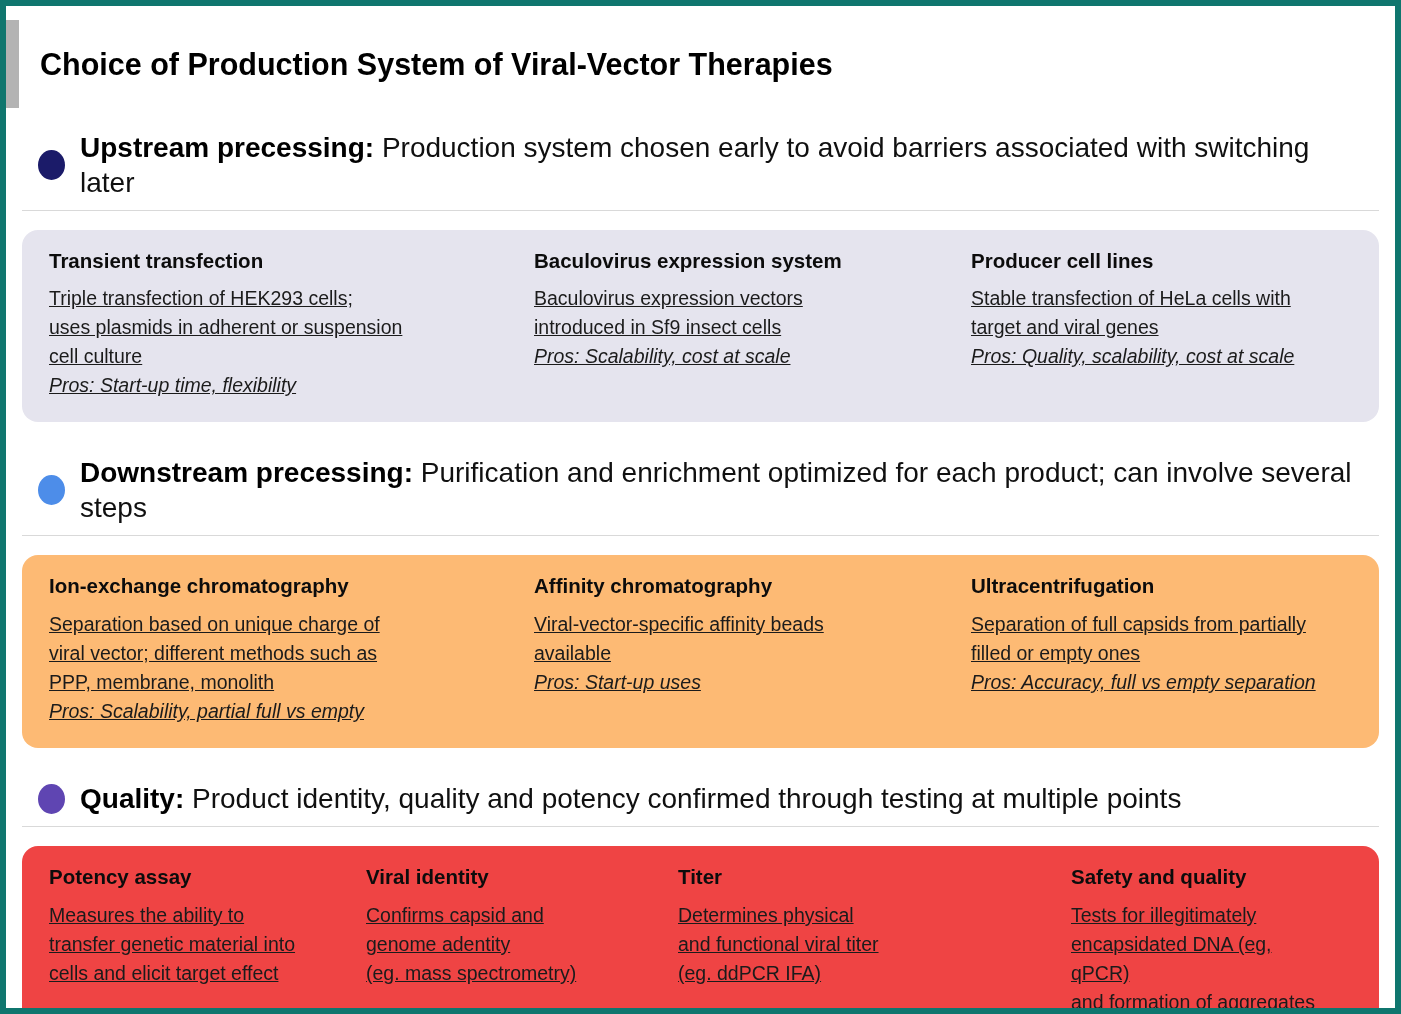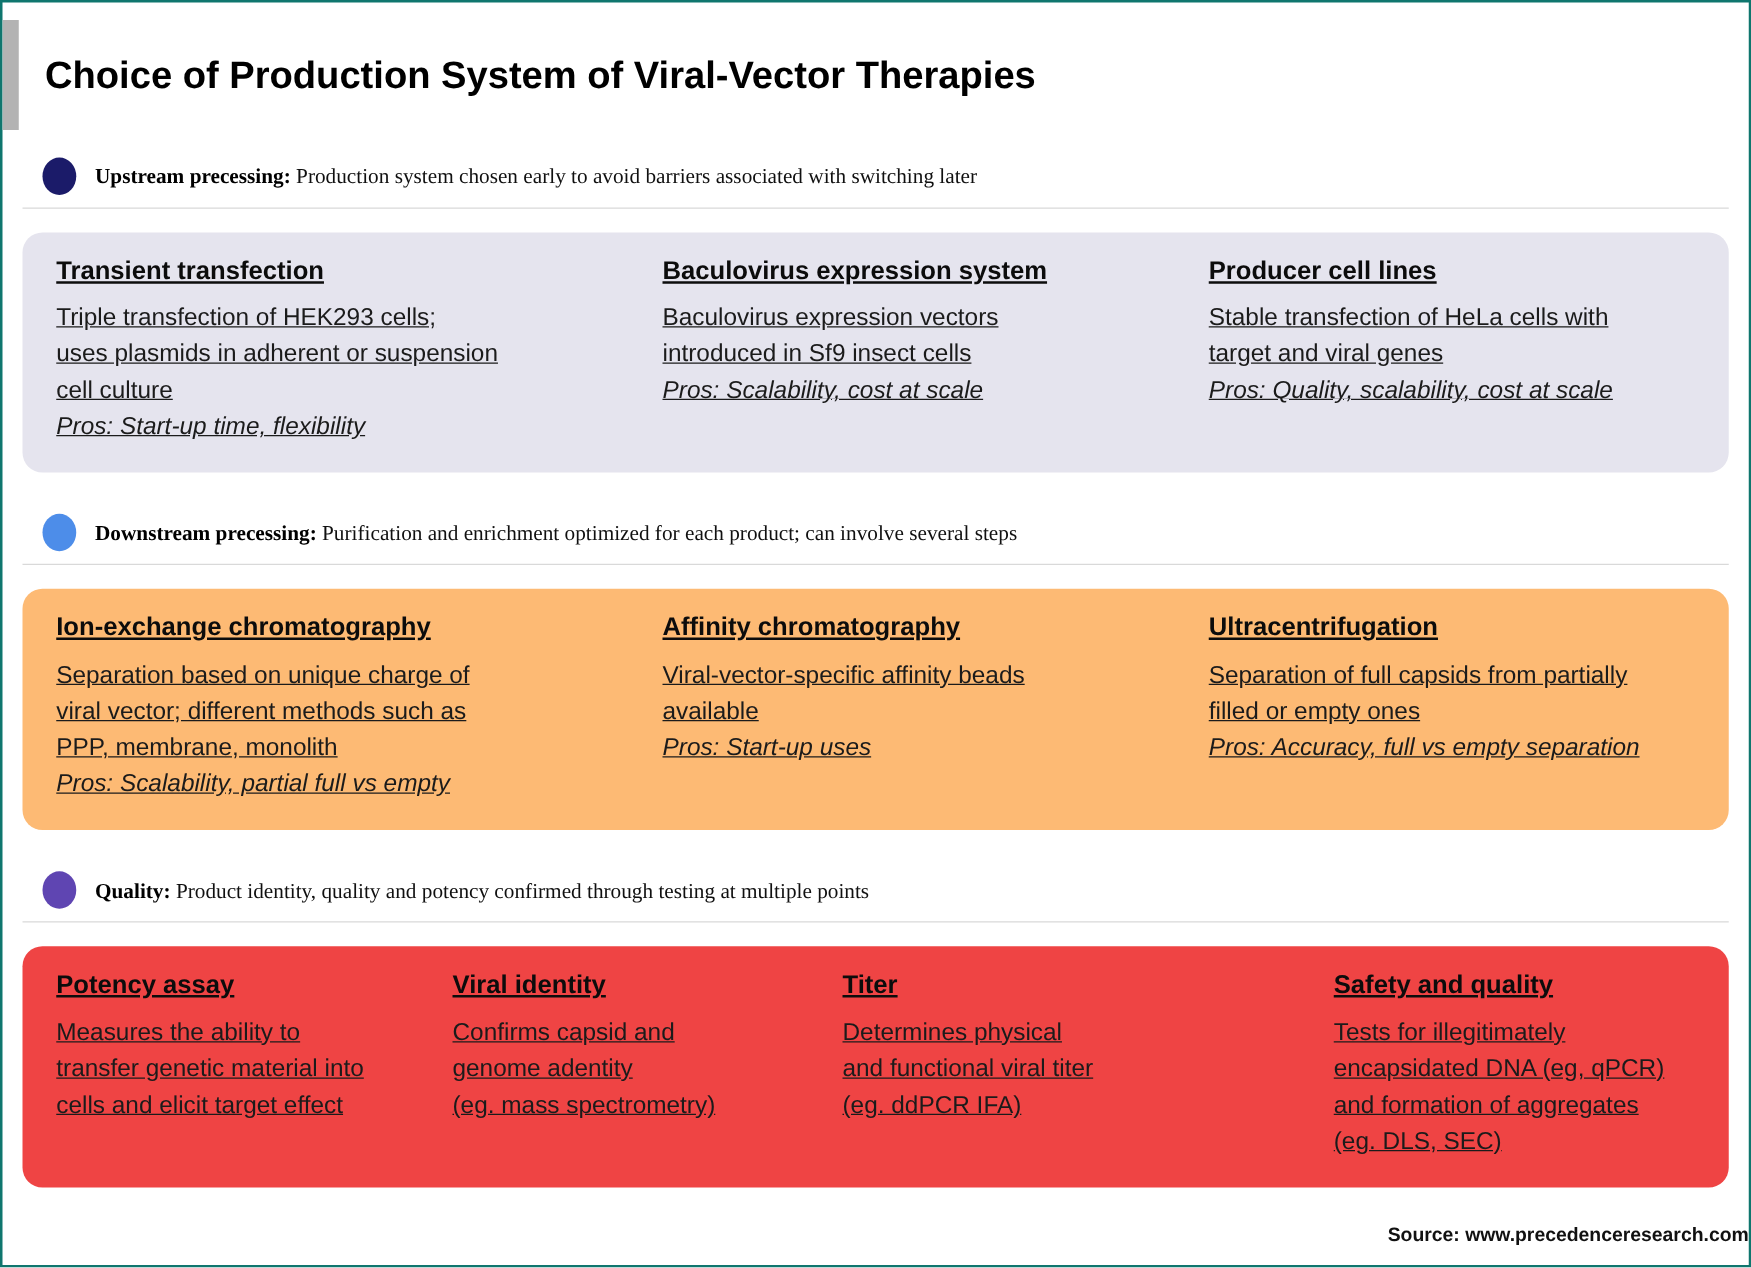--- a/index.html
+++ b/index.html
@@ -2,21 +2,21 @@
 <html><head>
 <meta charset="utf-8">
 <style>
   html, body { margin: 0; padding: 0; background: #fff; }
   body { font-family: "Liberation Sans", "DejaVu Sans", sans-serif; }
   .frame {
     position: relative;
     width: 1401px;
     height: 1014px;
     box-sizing: border-box;
-    border: 2px solid #0f766e;
+    border: 6px solid #0f766e;
     background: #ffffff;
     overflow: hidden;
   }
   .accent {
     position: absolute;
     left: 0;
     top: 14px;
     width: 13px;
     height: 88px;
   }
@@ -35,25 +35,24 @@
   }
   .sec:first-of-type .sec-header { margin-top: 47px; }
   .bullet {
     width: 27px;
     height: 30px;
     border-radius: 50%;
     flex: 0 0 auto;
   }
   .sec-title {
     margin: 0;
-    font-size: 17px;
+    font-size: 28px;
     line-height: 1.25;
     color: #101010;
     font-weight: 400;
-    font-family: Liberation Serif, serif;
   }
   .sec-title b { font-weight: 700; color: #000; }
   hr.rule {
     border: 0;
     border-top: 1px solid #d9d9d9;
     margin: 10px 16px 0 16px;
   }
   .panel {
     margin: 19px 16px 0 16px;
     border-radius: 16px;
@@ -63,21 +62,20 @@
   }
   .cols-3 { grid-template-columns: 485px 437px 1fr; }
   .cols-4 { grid-template-columns: 317px 312px 393px 1fr; }
   .card { padding-right: 16px; }
   .card h3 {
     margin: 0 0 10px 0;
     font-size: 20.5px;
     line-height: 1.3;
     font-weight: 700;
     color: #0c0c0c;
-    text-decoration: underline;
   }
   .card p {
     margin: 0;
     font-size: 19.5px;
     line-height: 1.49;
     color: #1b1b1b;
     white-space: pre-line;
     text-decoration: underline;
   }
   .card p.pros { font-style: italic; }

